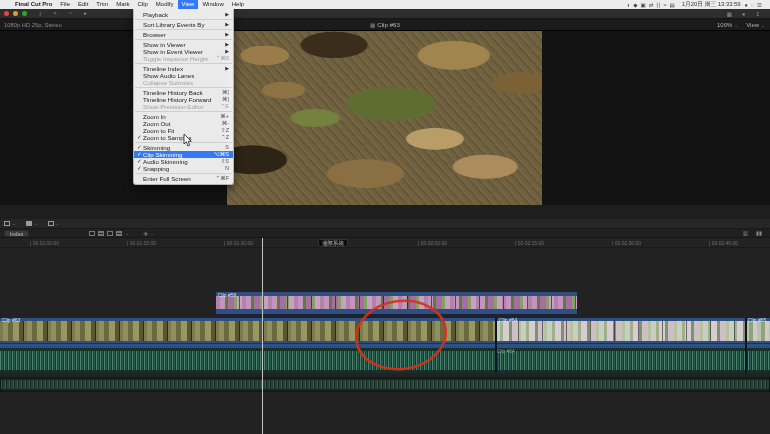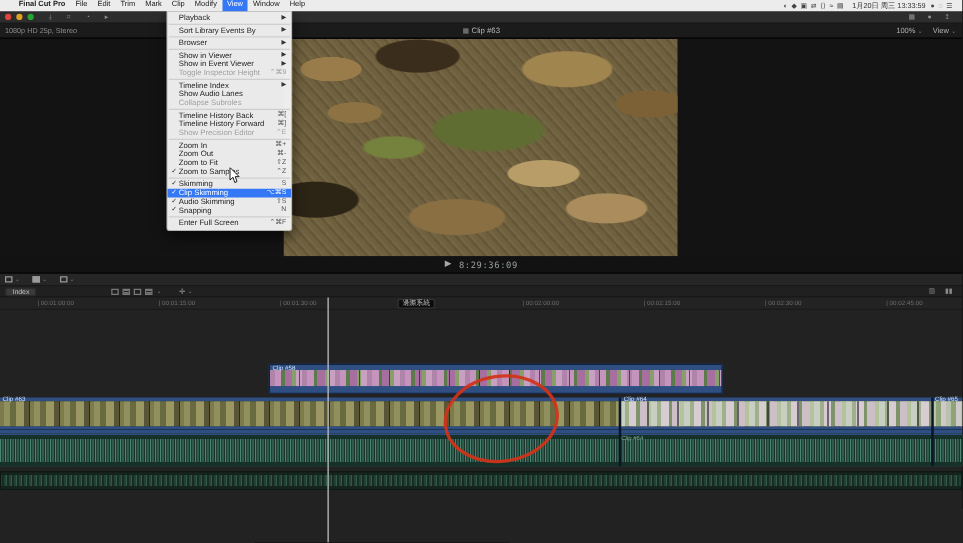--- a/index.html
+++ b/index.html
@@ -203,24 +203,20 @@
     <span id="viewer-ctls">
       <span><span>100%</span> <span class="caret">⌄</span></span>
       <span><span>View</span> <span class="caret">⌄</span></span>
     </span>
   </div>
 
   <div id="viewer-area">
     <div id="video"></div>
   </div>
 
-  <div id="transport">
-    <span id="play-btn">▶</span>
-    <span id="tc">8:29:36:09</span>
-  </div>
 
   <div id="edit-row">
     <span class="etool">
         <span class="box"></span>
         <span class="caret">⌄</span>
       </span>
     <span class="etool">
         <span class="box fill"></span>
         <span class="caret">⌄</span>
       </span>

